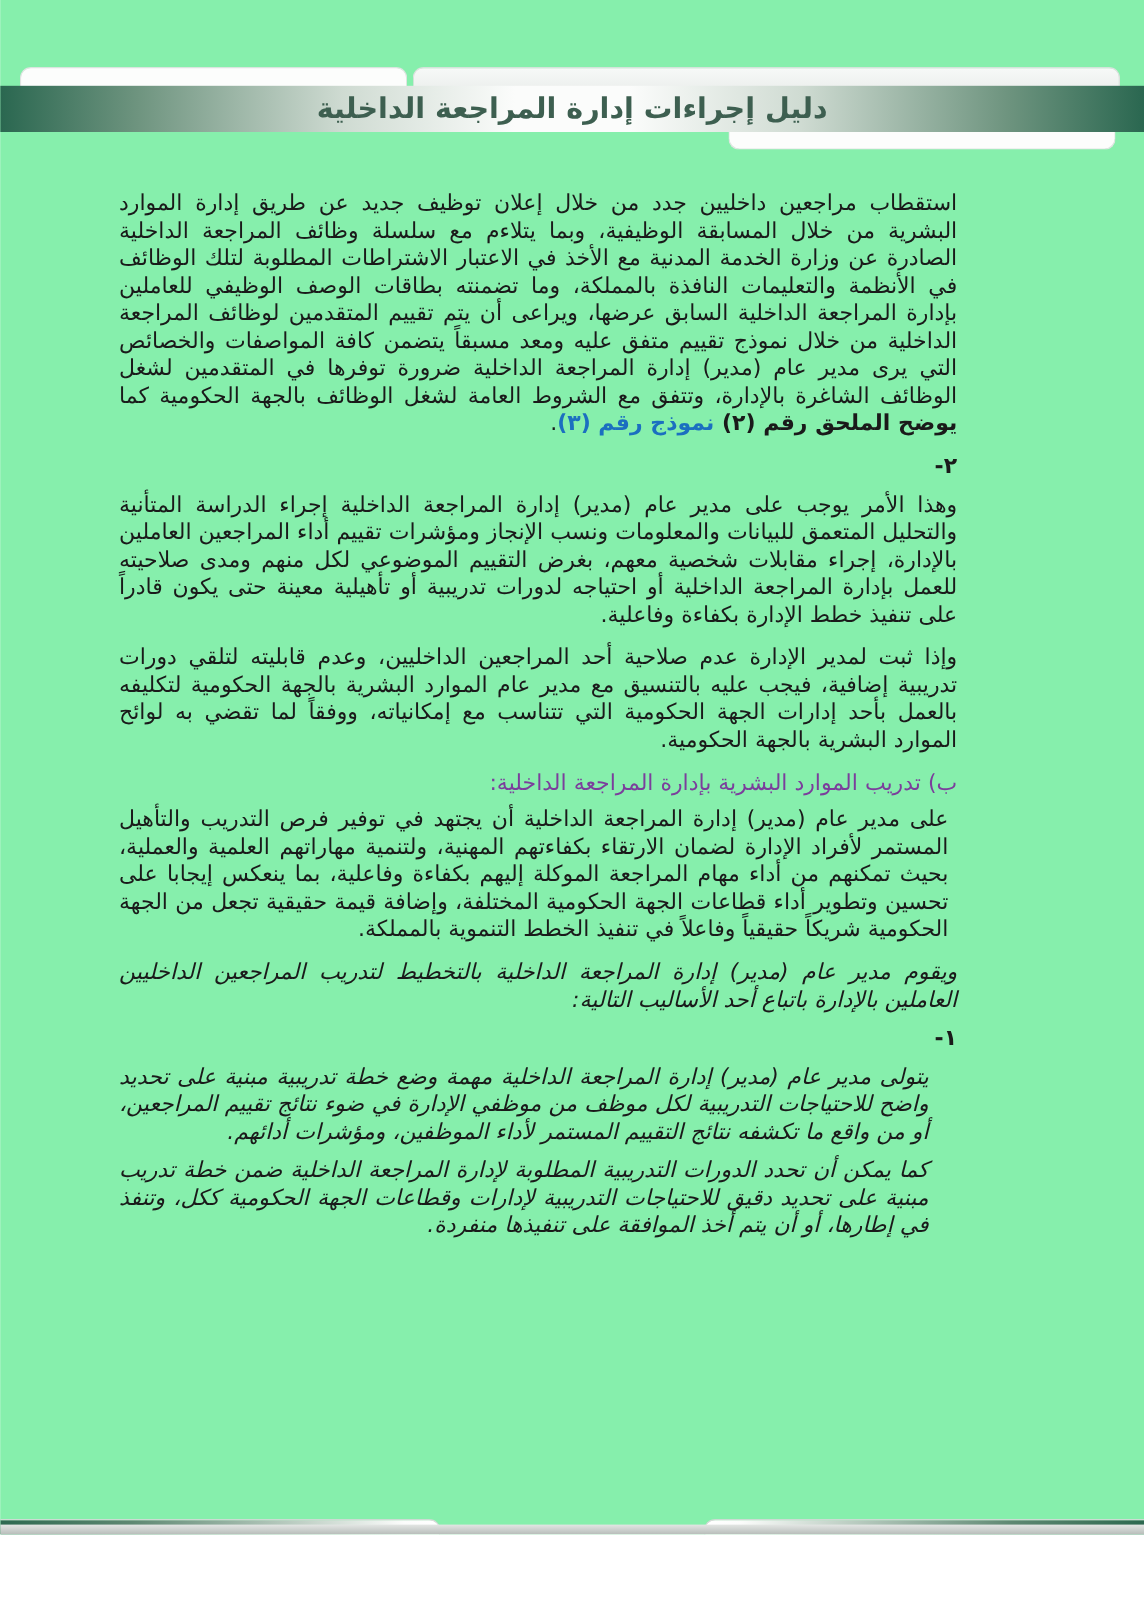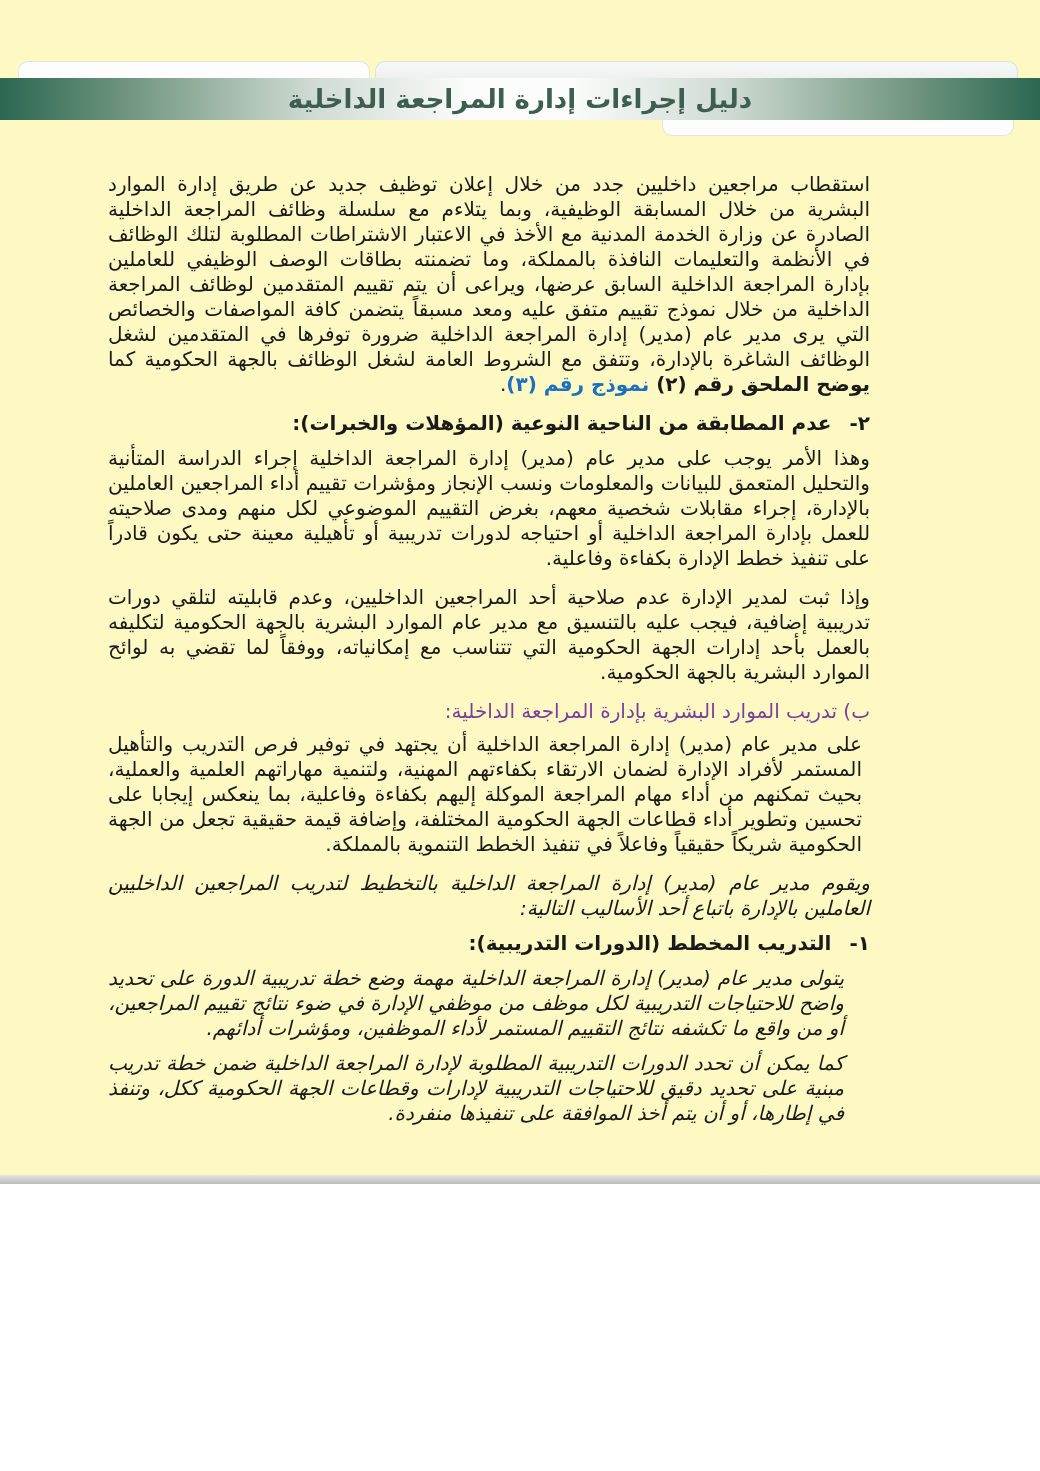--- a/index.html
+++ b/index.html
@@ -1,17 +1,17 @@
 <!DOCTYPE html>
 <html lang="ar" dir="rtl"><head>
 <meta charset="utf-8">
 <style>
   html,body{margin:0;padding:0;background:#ffffff;}
   body{font-family:"DejaVu Sans", sans-serif;}
-  .page{position:relative;width:1040px;height:1184px;background:#fef9c3;overflow:hidden;direction:rtl;margin-left:32px;}
+  .page{position:relative;width:1040px;height:1395px;background:#86efac;overflow:hidden;direction:rtl;margin-left:32px;}
 
   
   .deco-tab{position:absolute;box-sizing:border-box;}
   .tab-top-left{left:18px;top:61px;width:352px;height:18px;border:1px solid #e0e4e2;border-bottom:0;
     border-radius:10px 10px 0 0;background:#fcfdfc;}
   .tab-top-right{left:375px;right:22px;top:61px;height:18px;border:1px solid #dde1df;border-bottom:0;
     border-radius:10px 10px 0 0;background:linear-gradient(180deg,#f7f9f8,#edf0ee);}
   .tab-bottom{left:662px;top:120px;width:352px;height:16px;border:1px solid #e0e4e2;border-top:0;
     border-radius:0 0 10px 10px;background:#fcfdfc;}
   .header-band{position:absolute;left:0;right:0;top:78px;height:42px;
@@ -55,39 +55,37 @@
   <div class="header-band">
     <span class="header-title">دليل إجراءات إدارة المراجعة الداخلية</span>
   </div>
 
   <div class="content">
 
     <p class="para"><span>استقطاب مراجعين داخليين جدد من خلال إعلان توظيف جديد عن طريق إدارة الموارد البشرية من خلال المسابقة الوظيفية، وبما يتلاءم مع سلسلة وظائف المراجعة الداخلية الصادرة عن وزارة الخدمة المدنية مع الأخذ في الاعتبار الاشتراطات المطلوبة لتلك الوظائف في الأنظمة والتعليمات النافذة بالمملكة، وما تضمنته بطاقات الوصف الوظيفي للعاملين بإدارة المراجعة الداخلية السابق عرضها، ويراعى أن يتم تقييم المتقدمين لوظائف المراجعة الداخلية من خلال نموذج تقييم متفق عليه ومعد مسبقاً يتضمن كافة المواصفات والخصائص التي يرى مدير عام (مدير) إدارة المراجعة الداخلية ضرورة توفرها في المتقدمين لشغل الوظائف الشاغرة بالإدارة، وتتفق مع الشروط العامة لشغل الوظائف بالجهة الحكومية كما </span><span class="bold">يوضح الملحق رقم (٢) </span><span class="blue">نموذج رقم (٣)</span><span>.</span></p>
 
     <div class="h-num">
       <span class="num">٢-</span>
-      <span>عدم المطابقة من الناحية النوعية (المؤهلات والخبرات):</span>
     </div>
 
     <p class="para">وهذا الأمر يوجب على مدير عام (مدير) إدارة المراجعة الداخلية إجراء الدراسة المتأنية والتحليل المتعمق للبيانات والمعلومات ونسب الإنجاز ومؤشرات تقييم أداء المراجعين العاملين بالإدارة، إجراء مقابلات شخصية معهم، بغرض التقييم الموضوعي لكل منهم ومدى صلاحيته للعمل بإدارة المراجعة الداخلية أو احتياجه لدورات تدريبية أو تأهيلية معينة حتى يكون قادراً على تنفيذ خطط الإدارة بكفاءة وفاعلية.</p>
 
     <p class="para">وإذا ثبت لمدير الإدارة عدم صلاحية أحد المراجعين الداخليين، وعدم قابليته لتلقي دورات تدريبية إضافية، فيجب عليه بالتنسيق مع مدير عام الموارد البشرية بالجهة الحكومية لتكليفه بالعمل بأحد إدارات الجهة الحكومية التي تتناسب مع إمكانياته، ووفقاً لما تقضي به لوائح الموارد البشرية بالجهة الحكومية.</p>
 
     <div class="h-purple">ب) تدريب الموارد البشرية بإدارة المراجعة الداخلية:</div>
 
     <p class="para indent-s">على مدير عام (مدير) إدارة المراجعة الداخلية أن يجتهد في توفير فرص التدريب والتأهيل المستمر لأفراد الإدارة لضمان الارتقاء بكفاءتهم المهنية، ولتنمية مهاراتهم العلمية والعملية، بحيث تمكنهم من أداء مهام المراجعة الموكلة إليهم بكفاءة وفاعلية، بما ينعكس إيجابا على تحسين وتطوير أداء قطاعات الجهة الحكومية المختلفة، وإضافة قيمة حقيقية تجعل من الجهة الحكومية شريكاً حقيقياً وفاعلاً في تنفيذ الخطط التنموية بالمملكة.</p>
 
     <p class="para tight">ويقوم مدير عام (مدير) إدارة المراجعة الداخلية بالتخطيط لتدريب المراجعين الداخليين العاملين بالإدارة باتباع أحد الأساليب التالية:</p>
 
     <div class="h-num">
       <span class="num">١-</span>
-      <span>التدريب المخطط (الدورات التدريبية):</span>
     </div>
 
-    <p class="para tight indent-1">يتولى مدير عام (مدير) إدارة المراجعة الداخلية مهمة وضع خطة تدريبية الدورة على تحديد واضح للاحتياجات التدريبية لكل موظف من موظفي الإدارة في ضوء نتائج تقييم المراجعين، أو من واقع ما تكشفه نتائج التقييم المستمر لأداء الموظفين، ومؤشرات أدائهم.</p>
+    <p class="para tight indent-1">يتولى مدير عام (مدير) إدارة المراجعة الداخلية مهمة وضع خطة تدريبية مبنية على تحديد واضح للاحتياجات التدريبية لكل موظف من موظفي الإدارة في ضوء نتائج تقييم المراجعين، أو من واقع ما تكشفه نتائج التقييم المستمر لأداء الموظفين، ومؤشرات أدائهم.</p>
 
 
     <p class="para tight indent-1">كما يمكن أن تحدد الدورات التدريبية المطلوبة لإدارة المراجعة الداخلية ضمن خطة تدريب مبنية على تحديد دقيق للاحتياجات التدريبية لإدارات وقطاعات الجهة الحكومية ككل، وتنفذ في إطارها، أو أن يتم أخذ الموافقة على تنفيذها منفردة.</p>
 
   </div>
 
   <div class="footer-bar left"></div>
   <div class="footer-bar right"></div>
   <div class="page-number">٣٧</div>
   <div class="bottom-strip"></div>

